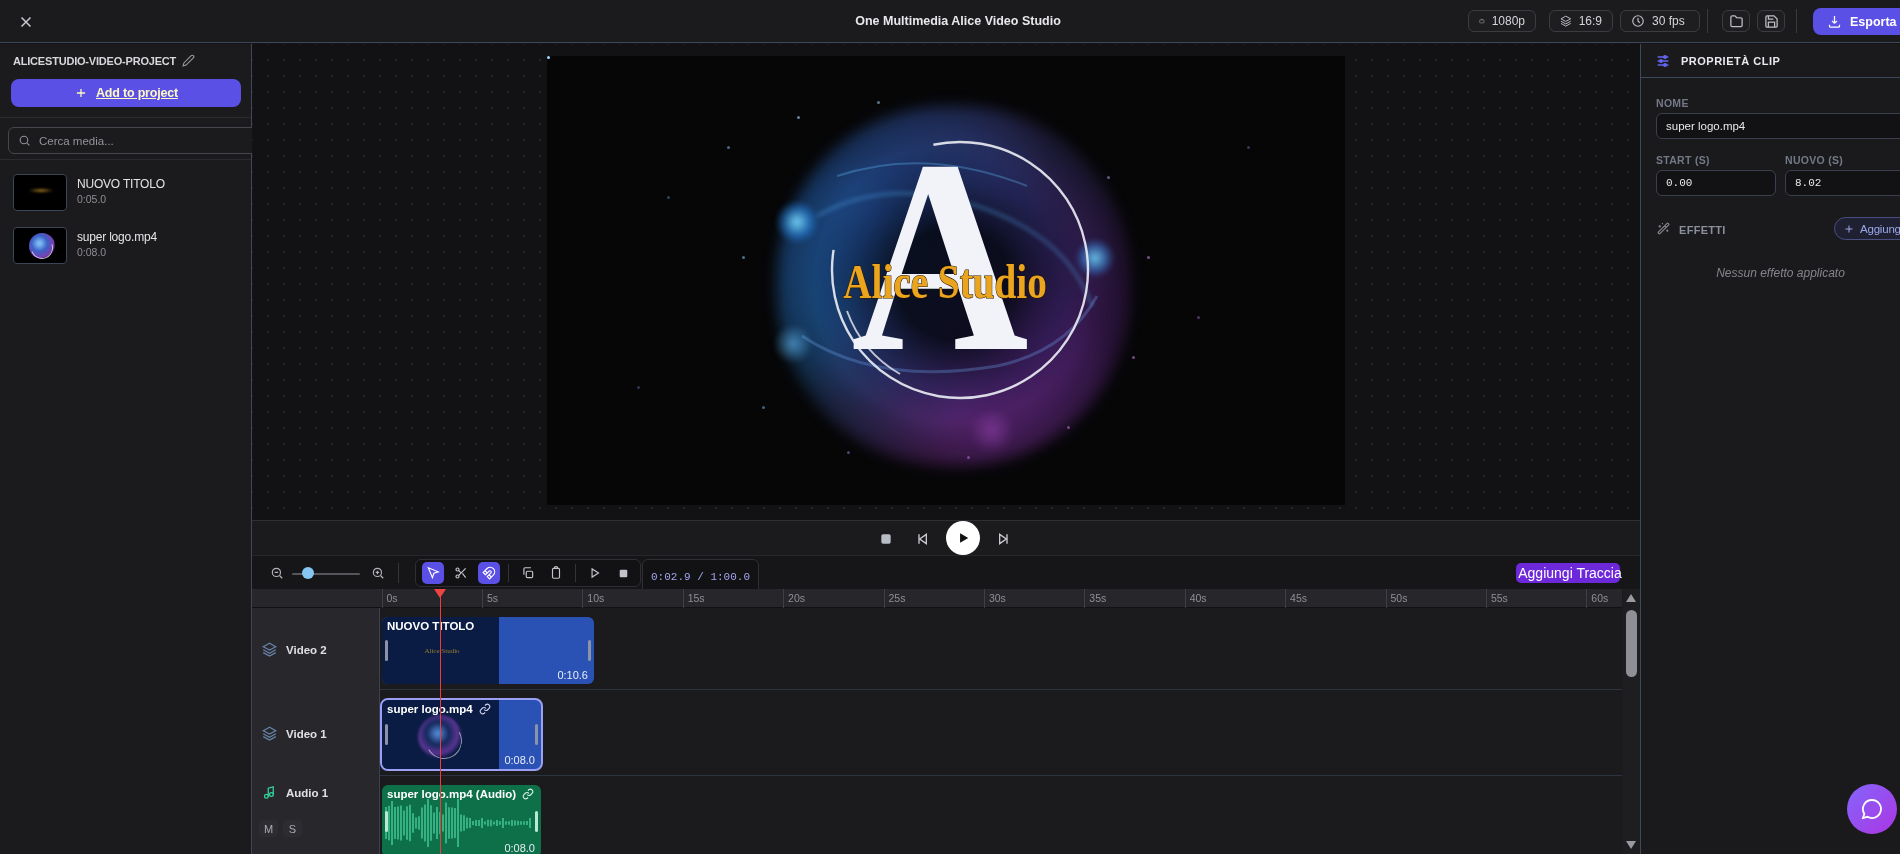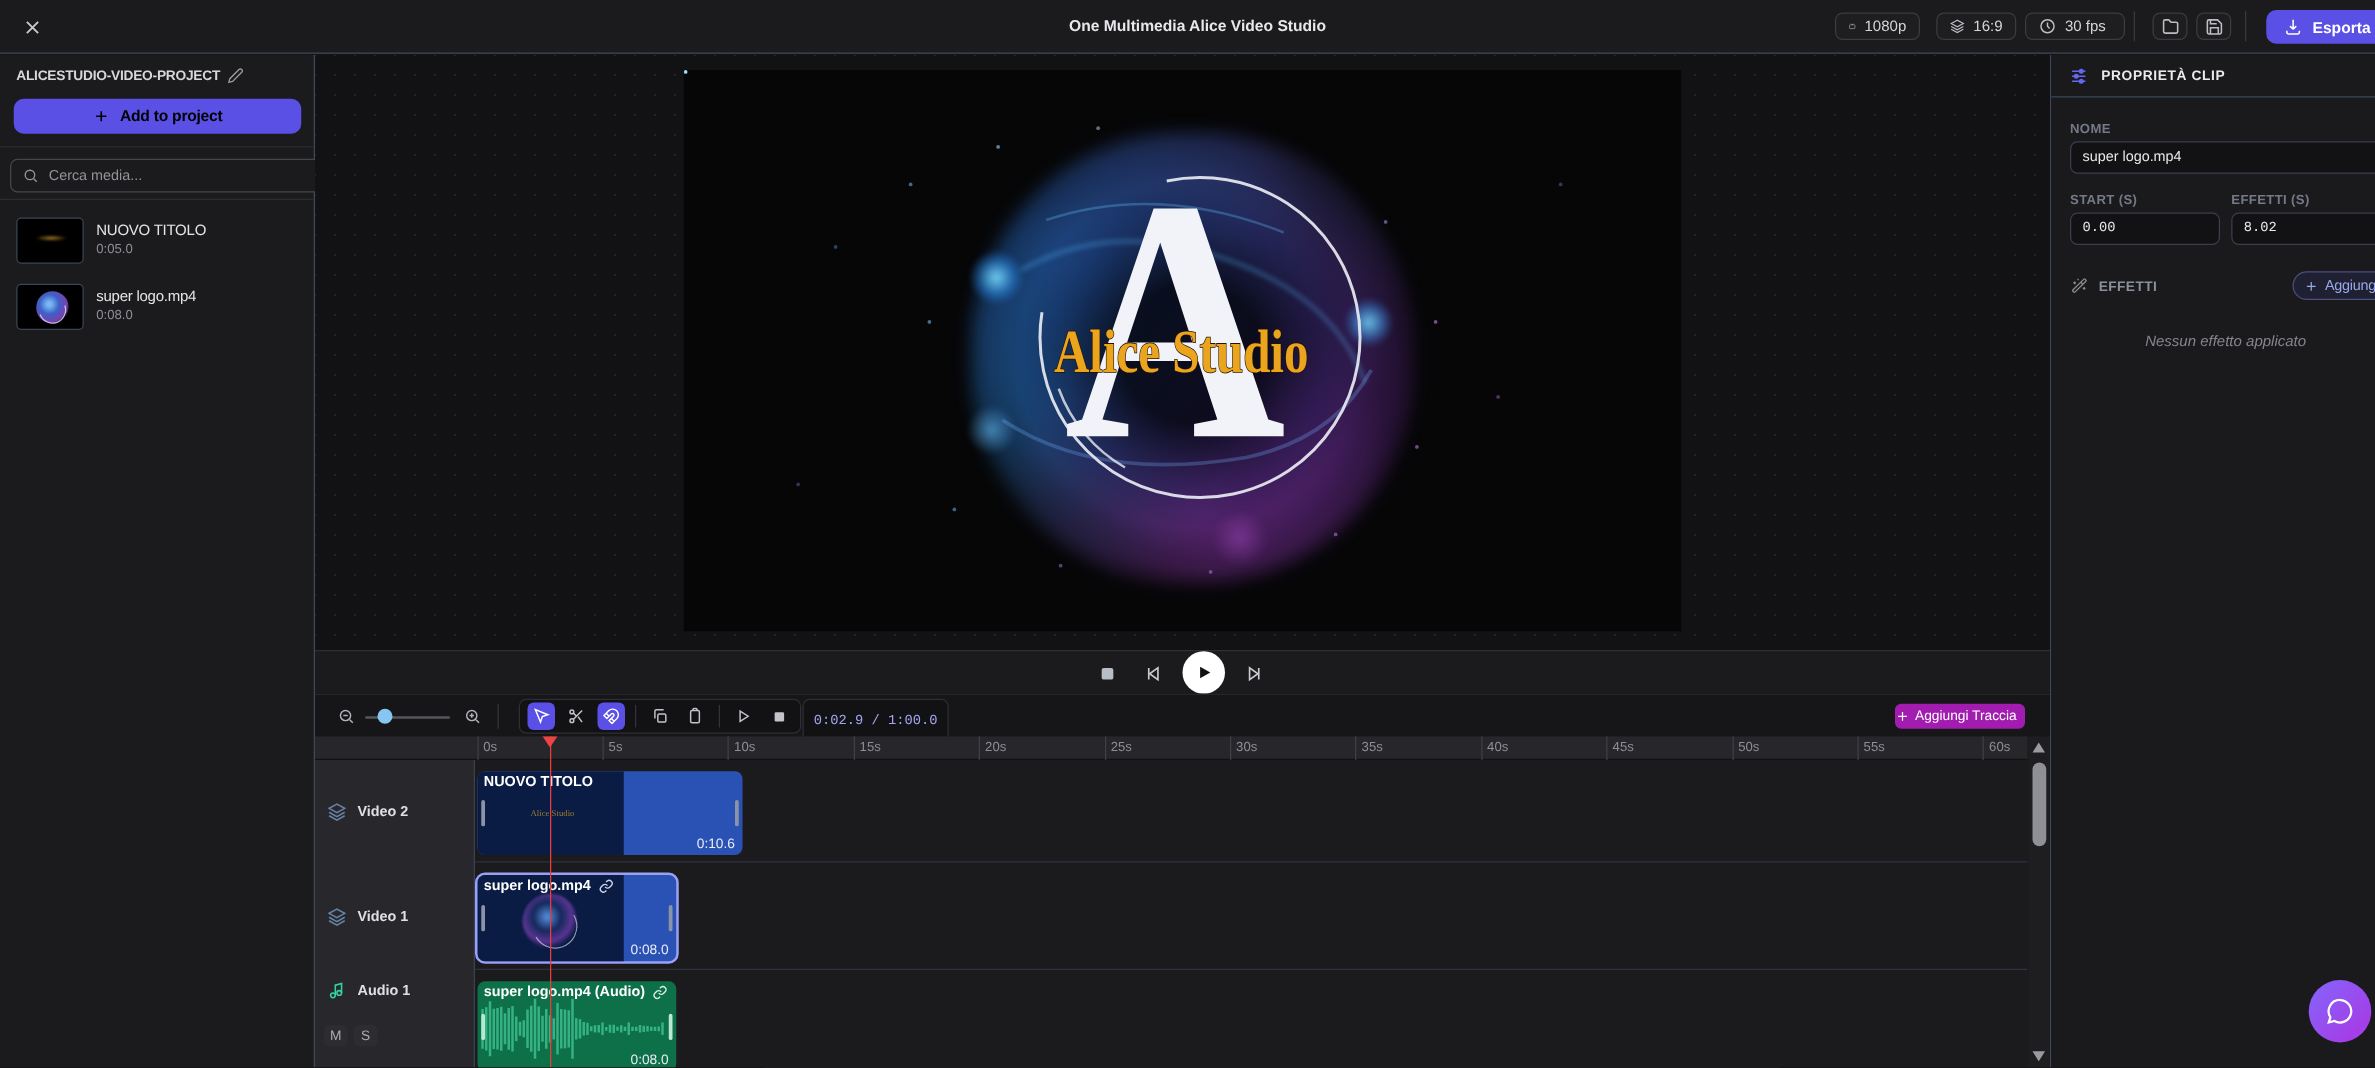--- a/index.html
+++ b/index.html
@@ -14,21 +14,21 @@
 #apptitle { left:8px; top:0; width:1900px; height:43px; line-height:43px; text-align:center; font-size:12.5px; font-weight:bold; color:#e8e8ec; }
 .tbtn { position:absolute; top:10px; height:22px; border:1px solid #3b3b42; border-radius:6px; background:#1e1e21; color:#d6d6da; font-size:12px; display:flex; align-items:center; gap:7px; padding:0 10px; }
 .tbtn svg { color:#bdbdc4; }
 .tdiv { position:absolute; top:9px; width:1px; height:24px; background:#38383f; }
 #exportbtn { position:absolute; left:1813px; top:8px; width:110px; height:27px; background:#5b50e6; border-radius:8px; color:#fff; font-size:12.5px; font-weight:bold; display:flex; align-items:center; gap:8px; padding:0 14px; }
 
 
 #sidebar { left:0; top:44px; width:252px; height:810px; background:#1b1b1d; border-right:1px solid #3d485c; }
 #projname { left:13px; top:55px; font-size:11px; font-weight:bold; color:#d8d8dc; letter-spacing:-0.2px; }
 #pencil { left:182px; top:54px; color:#9a9aa1; }
-#addbtn { left:11px; top:79px; width:230px; height:28px; background:#5b50e6; border-radius:8px; color:#000000; font-size:12.5px; font-weight:bold; letter-spacing:-0.2px; display:flex; align-items:center; justify-content:center; gap:8px; }
+#addbtn { left:11px; top:79px; width:230px; height:28px; background:#5b50e6; border-radius:8px; color:#fef9c3; font-size:12.5px; font-weight:bold; letter-spacing:-0.2px; display:flex; align-items:center; justify-content:center; gap:8px;text-decoration:underline; }
 .sdiv { position:absolute; left:0; width:251px; height:1px; background:#2c2c30; }
 #searchbox { left:8px; top:127px; width:252px; height:27px; border:1px solid #46464e; border-radius:6px; background:#1b1b1d; display:flex; align-items:center; gap:8px; padding:0 9px; color:#93939b; font-size:11.5px; }
 .mitem { position:absolute; left:13px; width:230px; height:38px; }
 .mthumb { position:absolute; left:0; top:0; width:54px; height:37px; background:#000; border:1px solid #3a4556; border-radius:4px; overflow:hidden; }
 .mtitle { position:absolute; left:64px; top:3px; font-size:12px; letter-spacing:-0.2px; color:#e4e4e8; }
 .mdur { position:absolute; left:64px; top:19px; font-size:10.5px; color:#8e8e96; }
 
 
 #preview { left:252px; top:44px; width:1388px; height:476px; background:#121214;
   background-image:radial-gradient(circle, #242428 1px, transparent 1.2px);
@@ -40,21 +40,21 @@
 .cbtn { position:absolute; top:0; height:35px; display:flex; align-items:center; color:#c9c9cf; }
 #playcirc { position:absolute; left:946px; top:521px; width:34px; height:34px; background:#fff; border-radius:50%; display:flex; align-items:center; justify-content:center; color:#111; }
 
 
 #toolbar { left:252px; top:555px; width:1388px; height:34px; background:#161619; border-top:1px solid #26262b; }
 #toolgroup { position:absolute; left:163px; top:3px; height:28px; border:1px solid #2e2e34; background:#121215; border-radius:6px; display:flex; align-items:center; padding:0 6px; gap:6px; }
 .tg { width:22px; height:22px; border-radius:5px; display:flex; align-items:center; justify-content:center; color:#c3c3ca; }
 .tg.active { background:#5b50e6; color:#fff; }
 .tgdiv { width:1px; height:18px; background:#333339; margin:0 2px; }
 #timebox { position:absolute; left:390px; top:3px; height:36px; border:1px solid #2e2e34; background:#121215; border-radius:6px; display:flex; align-items:center; padding:0 8px; color:#a3a6ef; font-family:"Liberation Mono", monospace; font-size:11px; }
-#addtrack { position:absolute; left:1264px; top:7px; width:104px; height:20px; background:#a21caf; border-radius:5px; color:#fff; font-size:11px; display:flex; align-items:center; gap:4px; white-space:nowrap; }
+#addtrack { position:absolute; left:1264px; top:7px; width:104px; height:20px; background:#6d28d9; border-radius:5px; color:#fff; font-size:14px; display:flex; align-items:center; justify-content:center; gap:4px; white-space:nowrap; }
 
 
 #timeline { left:252px; top:589px; width:1388px; height:265px; background:#1b1b1e; overflow:hidden;text-decoration:underline; }
 #ruler { position:absolute; left:0; top:0; width:1370px; height:19px; background:#27272b; border-bottom:1px solid #111113; }
 .tick { position:absolute; top:0; height:19px; border-left:1px solid #3f3f46; color:#8e8e96; font-size:10.5px; padding:3px 0 0 4px; }
 #headers { position:absolute; left:0; top:19px; width:128px; height:246px; background:#28282c; border-right:1px solid #3a4150; }
 .trow { position:absolute; left:0; width:1370px; border-bottom:1px solid #2d3340; }
 .thead { position:absolute; left:10px; display:flex; align-items:center; gap:9px; font-size:11.5px; font-weight:bold; color:#e0e0e4; }
 .msbtn { position:absolute; width:19px; height:17px; background:#2c2c31; border-radius:4px; color:#ababb2; font-size:11px; display:flex; align-items:center; justify-content:center; }
 
@@ -358,21 +358,21 @@
 <div class="abs" id="rpanel">
   <div id="rphead"><svg width="16" height="16" viewBox="0 0 24 24" fill="none" stroke="#6467f2" stroke-width="2">
         <path d="M4 6h9M17 6h3M4 12h3M11 12h9M4 18h9M17 18h3"></path>
         <circle cx="15" cy="6" r="2" fill="#6467f2"></circle>
         <circle cx="9" cy="12" r="2" fill="#6467f2"></circle>
         <circle cx="15" cy="18" r="2" fill="#6467f2"></circle>
       </svg>PROPRIETÀ CLIP</div>
   <div class="rlabel" style="left:15px; top:53px;">NOME</div>
   <div class="rinput" style="left:15px; top:69px; width:250px;">super logo.mp4</div>
   <div class="rlabel" style="left:15px; top:110px;">START (S)</div>
-  <div class="rlabel" style="left:144px; top:110px;">EFFETTI (S)</div>
+  <div class="rlabel" style="left:144px; top:110px;">NUOVO (S)</div>
   <div class="rinput mono" style="left:15px; top:126px; width:120px;">0.00</div>
   <div class="rinput mono" style="left:144px; top:126px; width:121px;">8.02</div>
   <svg class="abs" style="left:16px; top:178px;" width="13" height="13" viewBox="0 0 24 24" fill="none" stroke="#8a8a92" stroke-width="2">
       <path d="M21.6 3.6l-1.2-1.2a1.2 1.2 0 00-1.7 0L2.4 18.6a1.2 1.2 0 000 1.7l1.3 1.3a1.2 1.2 0 001.7 0L21.6 5.4a1.2 1.2 0 000-1.8z"></path>
       <path d="M14 7l3 3M5 6v4M19 14v4M10 2v2M7 8H3M21 16h-4M11 3H9"></path>
     </svg>
   <div class="rlabel" style="left:38px; top:180px; font-size:11px; color:#8a8f9c;">EFFETTI</div>
   <div id="aggiungi"><svg width="12" height="12" viewBox="0 0 24 24" fill="none" stroke="currentColor" stroke-width="2">
         <path d="M12 5v14M5 12h14"></path>
       </svg>Aggiungi</div>

